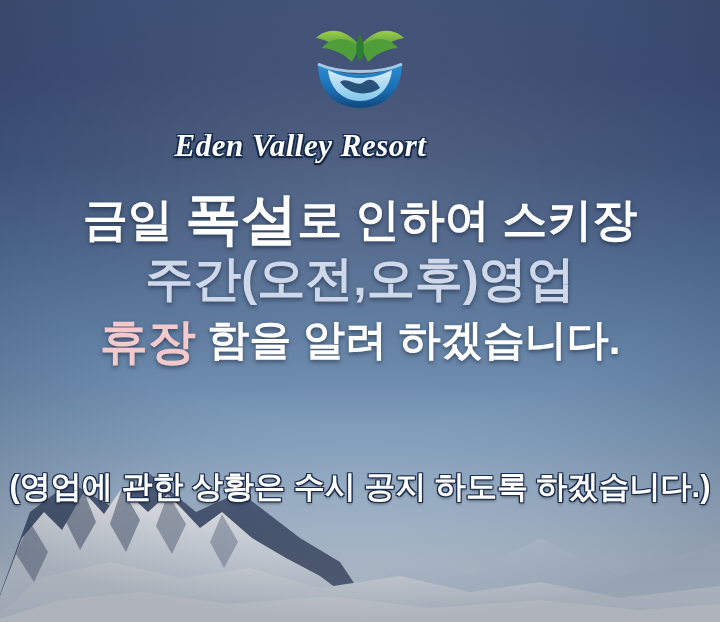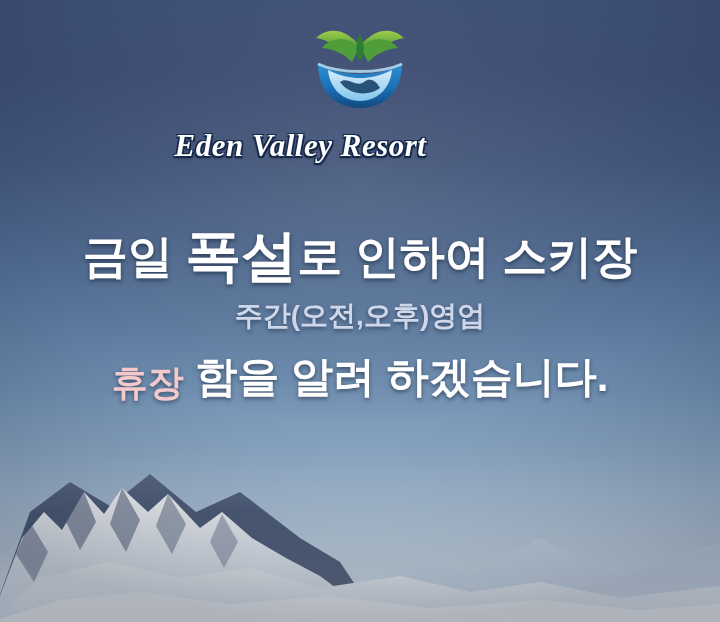--- a/index.html
+++ b/index.html
@@ -91,42 +91,41 @@
   .line {
     width: 720px;
     white-space: nowrap;
   }
   .l1 {
     font-size: 45px;
     font-weight: bold;
     color: #ffffff;
     line-height: 62px;
     text-shadow: 0 2px 4px rgba(10,20,40,0.55);
-    margin-top: 37px;
   }
   .l1 .emph {
     font-size: 56px;
     vertical-align: -3px;
   }
   .l2 {
-    font-size: 28px;
+    font-size: 48px;
     font-weight: bold;
     color: #cfd8ea;
     line-height: 56px;
     text-shadow: 0 2px 4px rgba(10,20,40,0.5);
   }
   .l3 {
     font-size: 42px;
     font-weight: bold;
     color: #ffffff;
     line-height: 66px;
     text-shadow: 0 2px 4px rgba(10,20,40,0.5);
   }
   .l3 .emph {
-    font-size: 36px;
+    font-size: 48px;
     color: #f4c9cc;
     vertical-align: -4px;
   }
   #note {
     position: absolute;
     top: 466px;
     left: 0;
     width: 720px;
     text-align: center;
     font-size: 31px;
@@ -232,14 +231,15 @@
   <div id="message">
     <div class="line l1">
       <span>금일 </span><span class="emph">폭설</span><span>로 인하여 스키장</span>
     </div>
     <div class="line l2">주간(오전,오후)영업</div>
     <div class="line l3">
       <span class="emph">휴장</span><span> 함을 알려 하겠습니다.</span>
     </div>
   </div>
 
+  <div id="note">(영업에 관한 상황은 수시 공지 하도록 하겠습니다.)</div>
 
 </div>
 
 </body></html>

